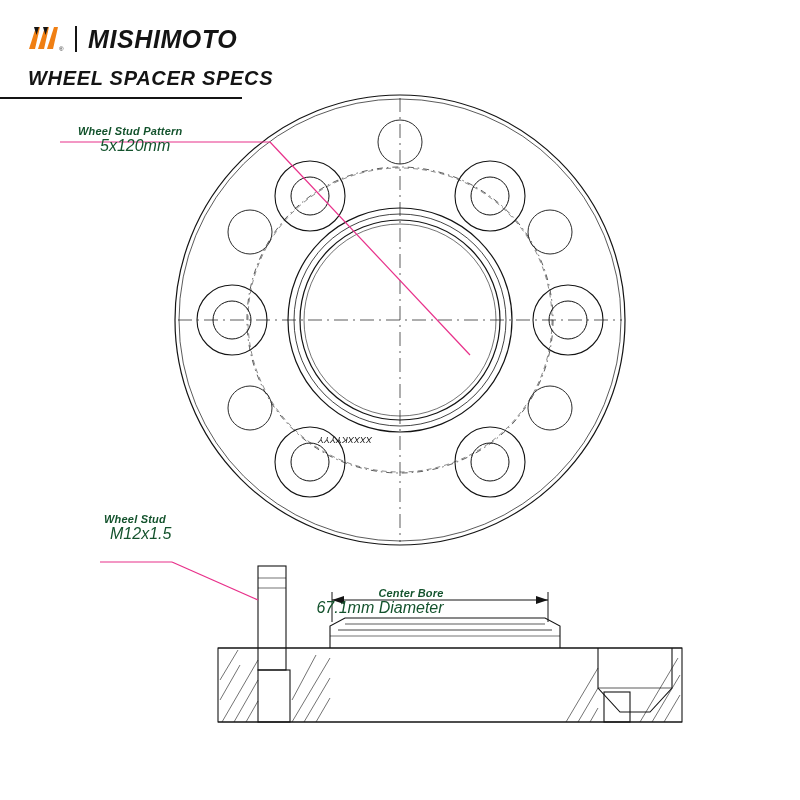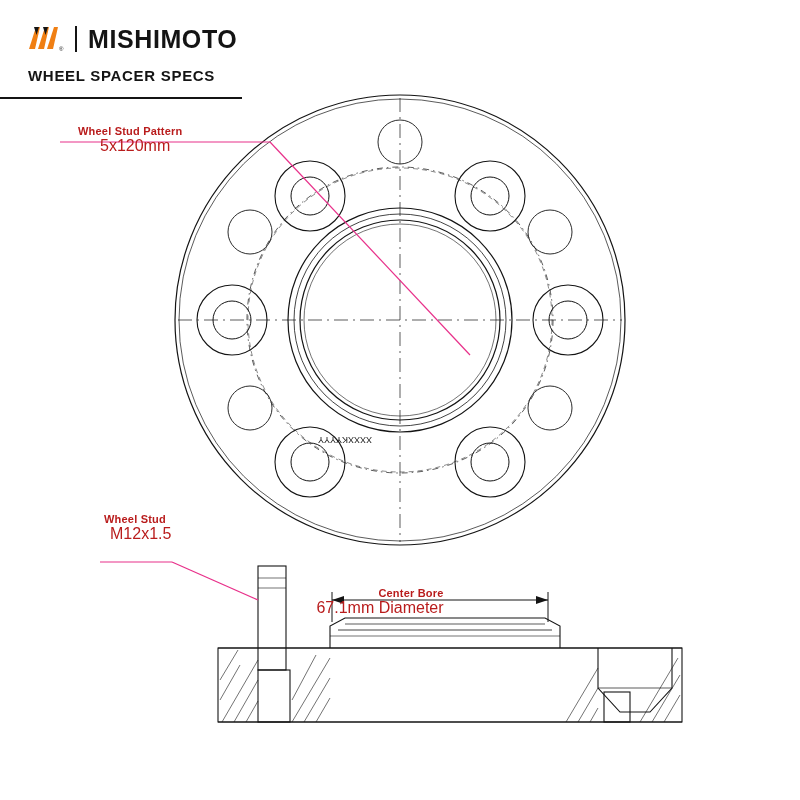--- a/index.html
+++ b/index.html
@@ -11,20 +11,21 @@
     width: 800px;
     height: 800px;
     font-family: "Liberation Sans", sans-serif;
     position: relative;
     overflow: hidden;
   }
   #page {
     position: relative;
     width: 800px;
     height: 644px;
+    font-style: italic;
   }
 
   
   .header {
     position: absolute;
     left: 28px;
     top: 22px;
     width: 420px;
   }
   .brand-row {
@@ -49,37 +50,37 @@
   .brand-name {
     font-size: 25px;
     font-weight: bold;
     letter-spacing: 0.6px;
     color: #141414;
     line-height: 1;
     font-family: "Liberation Sans", sans-serif;
   }
   .subtitle {
     margin-top: 11px;
-    font-size: 15px;
+    font-size: 20px;
     font-weight: bold;
     letter-spacing: 0.7px;
     color: #141414;
   }
 
   
   #drawing {
     position: absolute;
     left: 0;
     top: 0;
   }
 
   
   .callout {
     position: absolute;
-    color: #b91c1c;
+    color: #14532d;
     text-align: center;
     white-space: nowrap;
   }
   .callout .c-title {
     font-size: 11px;
     font-weight: bold;
     letter-spacing: 0.2px;
     line-height: 14px;
   }
   .callout .c-value {

